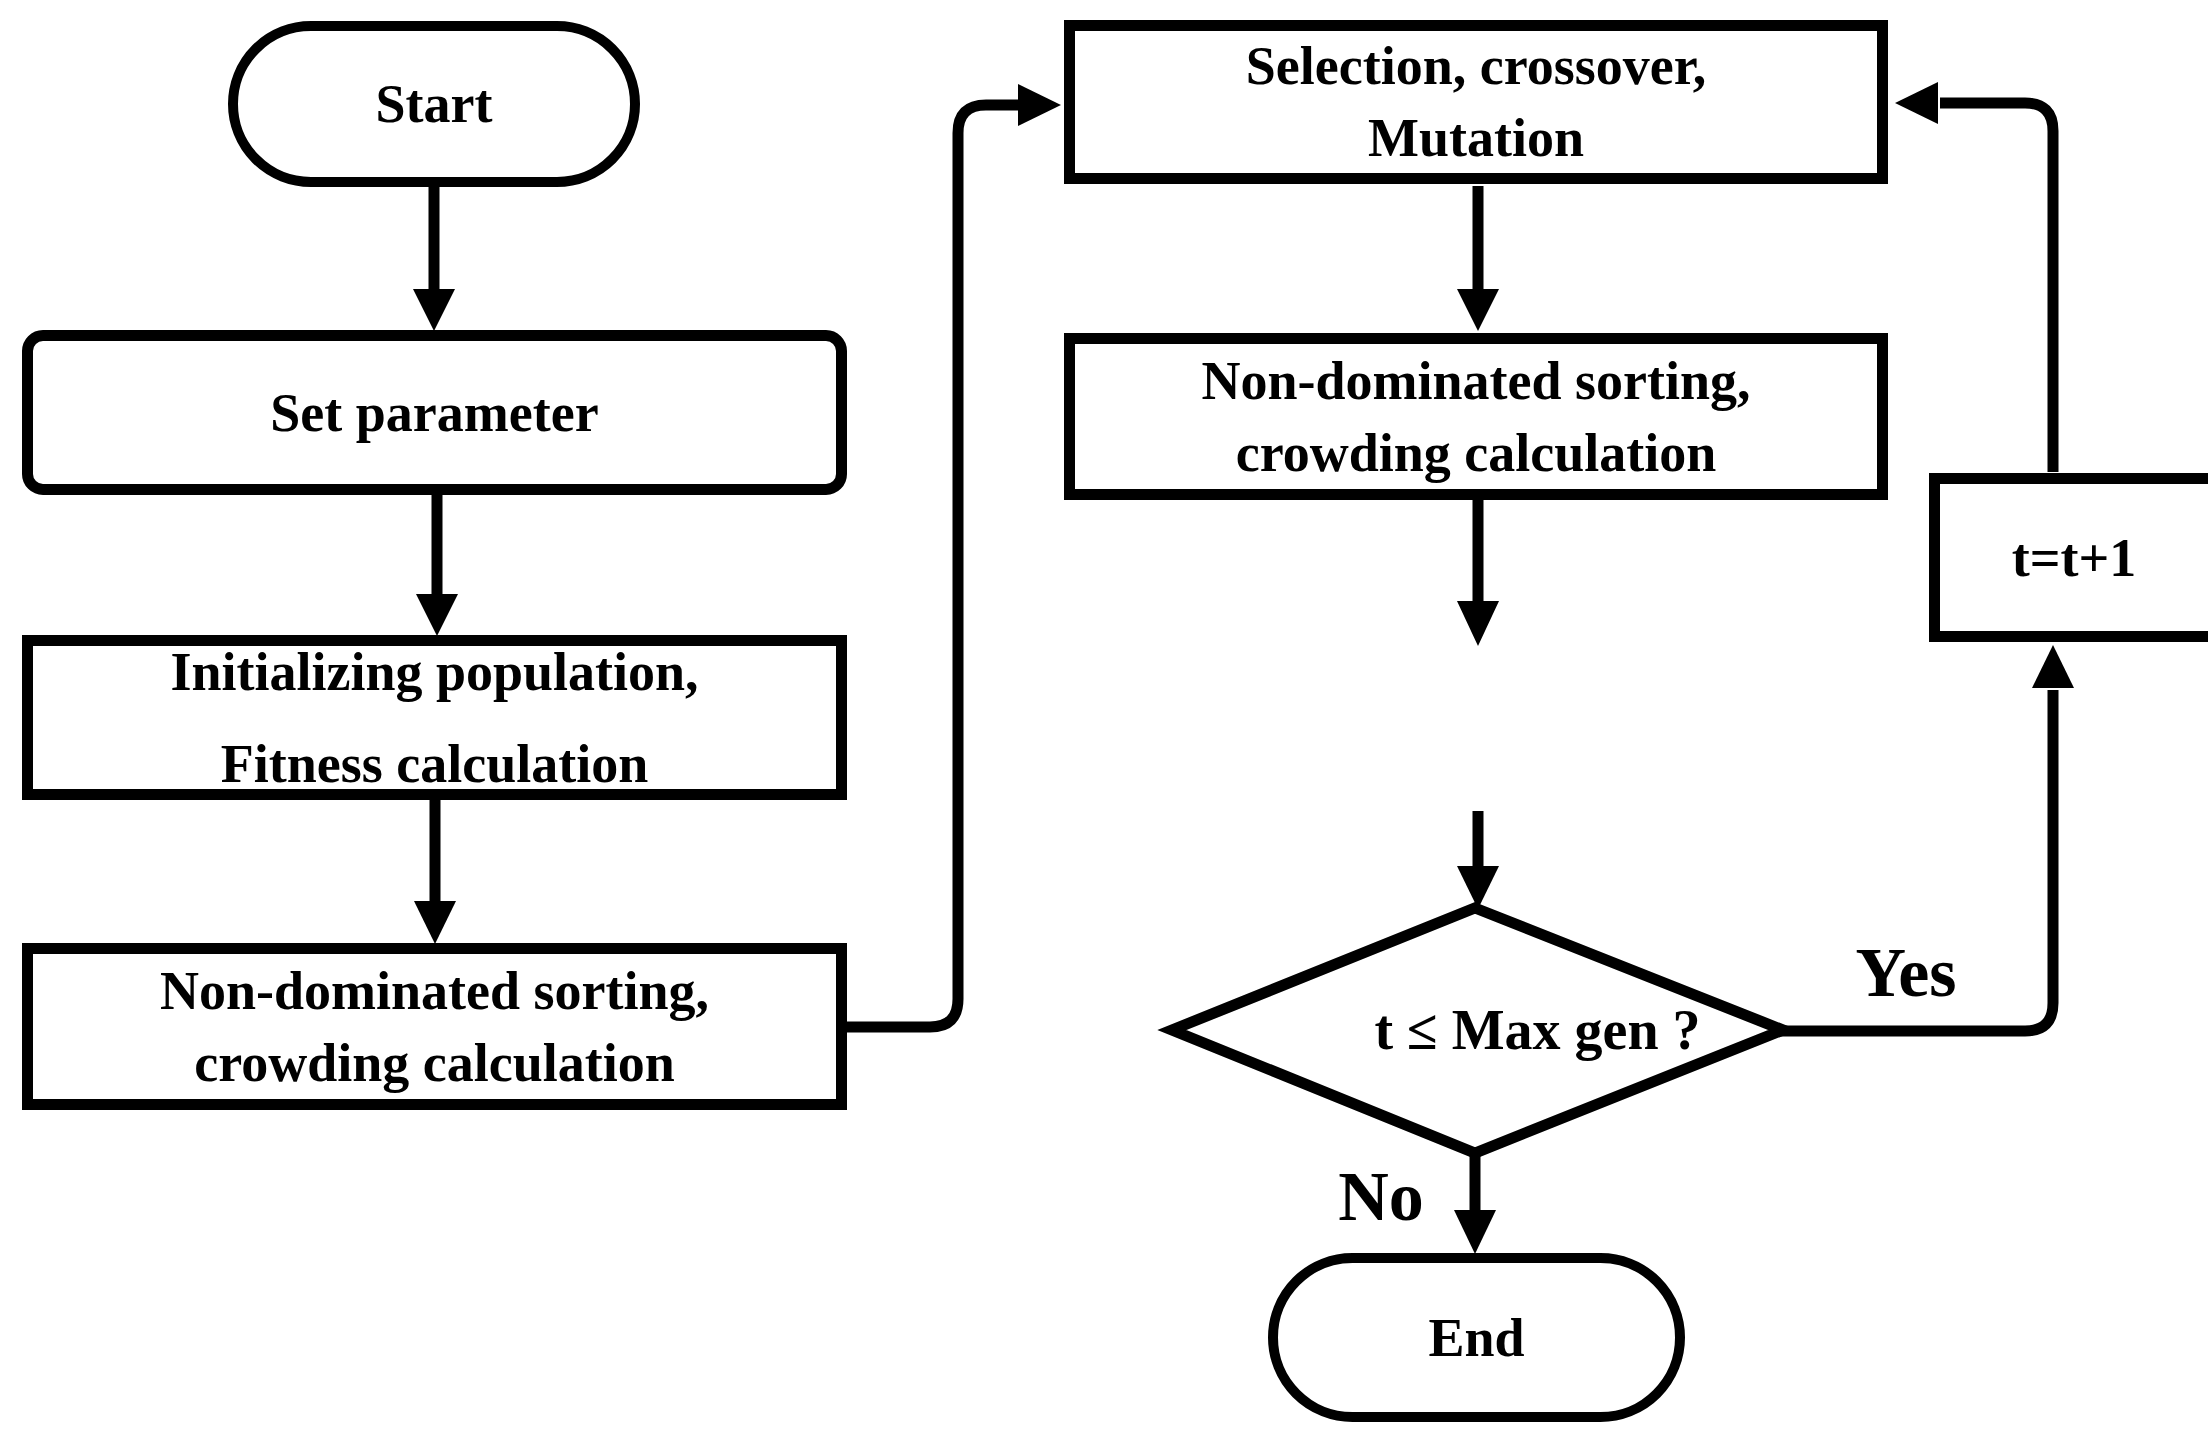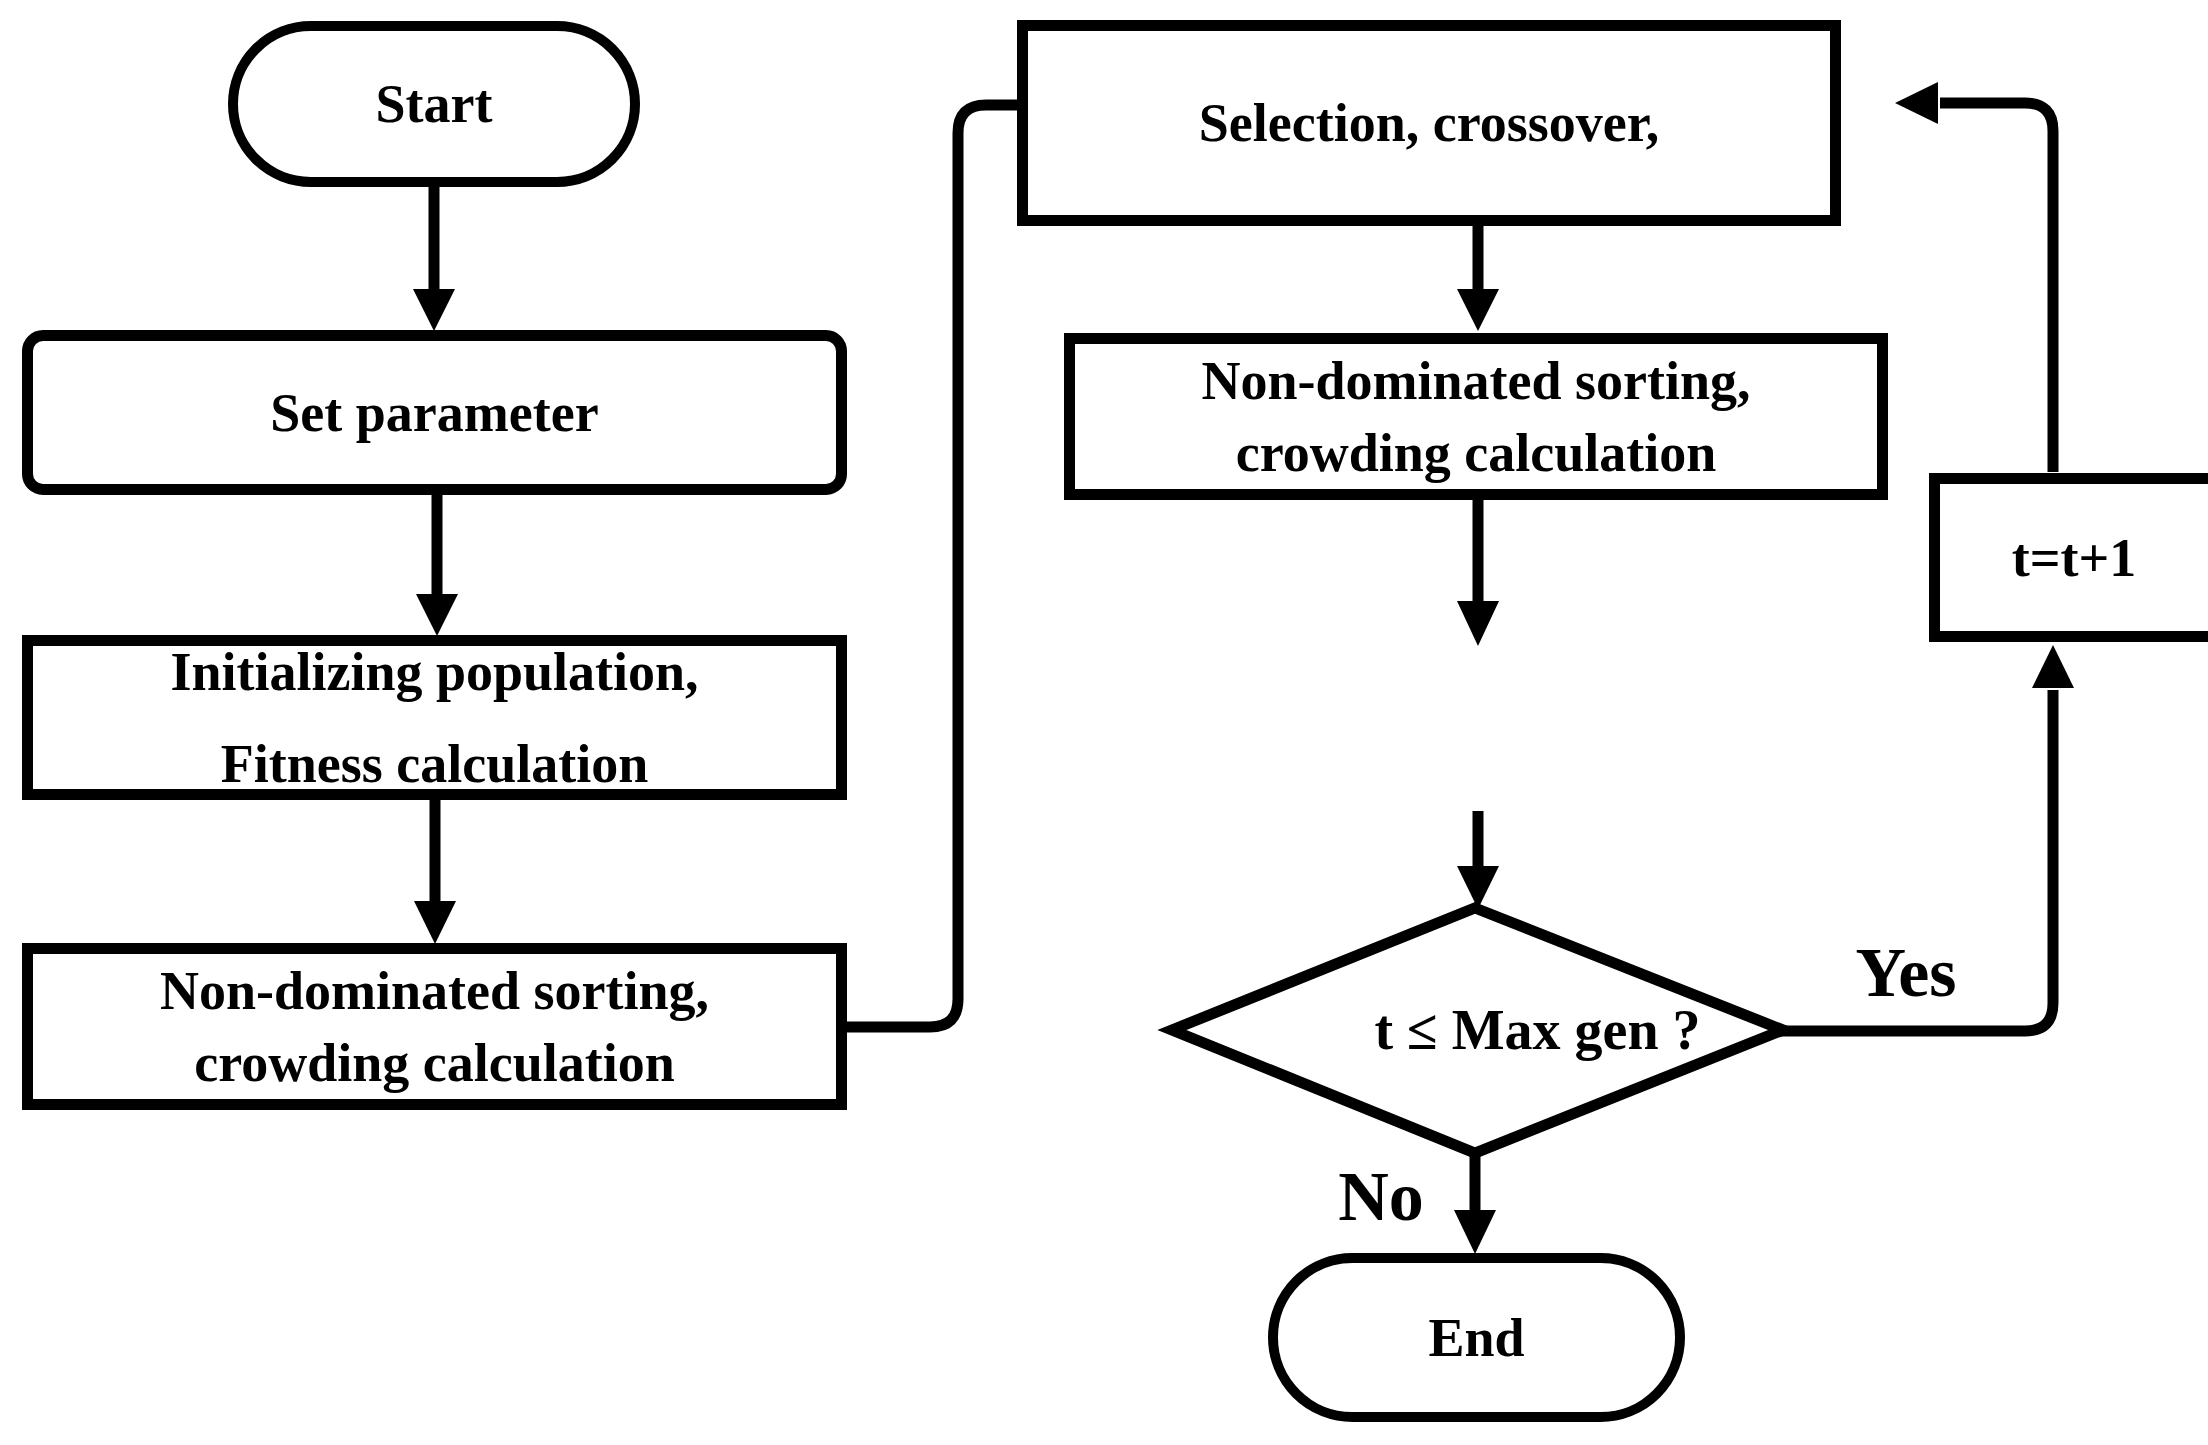--- a/index.html
+++ b/index.html
@@ -118,22 +118,23 @@
   <div class="node" style="left:22px; top:635px; width:825px; height:165px;gap:20px;">
     <div>Initializing population,</div>
     <div>Fitness calculation</div>
   </div>
 
   <div class="node" style="left:22px; top:943px; width:825px; height:167px;">
     <div>Non-dominated sorting,</div>
     <div>crowding calculation</div>
   </div>
 
-  <div class="node" style="left:1017px; top:20px; width:824px; height:206px;align-items:center;">
+  <div class="node" style="left:1064px; top:20px; width:824px; height:164px;align-items:center;">
     <div>Selection, crossover,</div>
+    <div>Mutation</div>
   </div>
 
   <div class="node" style="left:1064px; top:333px; width:824px; height:167px;">
     <div>Non-dominated sorting,</div>
     <div>crowding calculation</div>
   </div>
 
 
   <div class="plain-label" style="left:1232px; top:984px; width:611px; height:92px; font-size:56px;">t ≤ Max gen ?</div>
 

